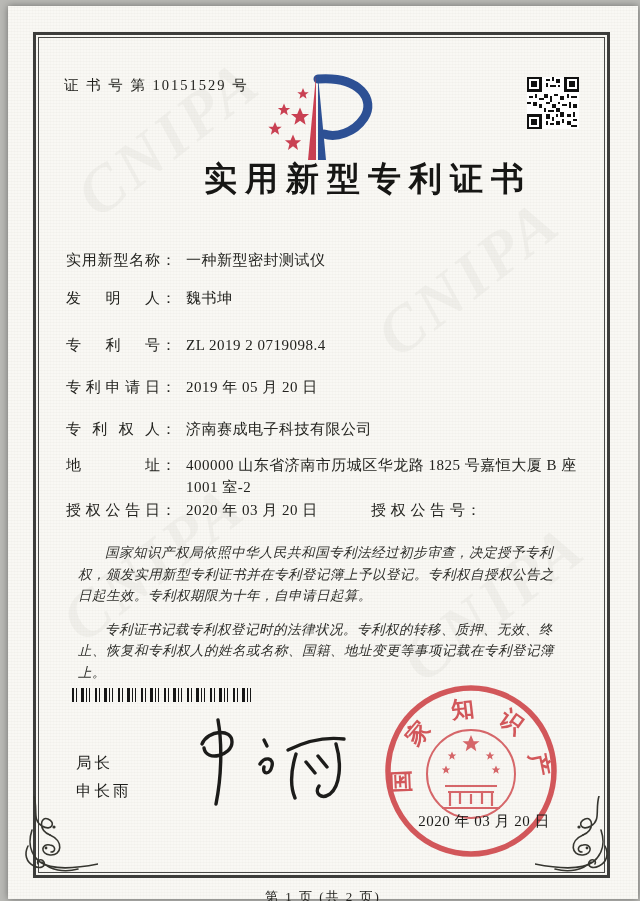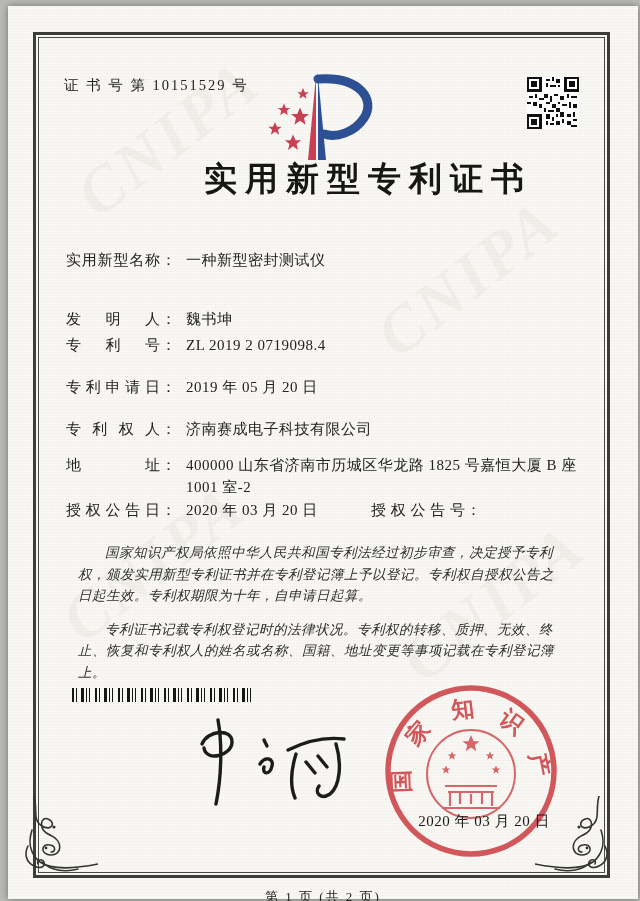--- a/index.html
+++ b/index.html
@@ -176,21 +176,21 @@
   </svg>
 
   <div class="title">实用新型专利证书</div>
 
   <div class="fields">
     <div class="frow" style="top:0;">
       <span class="flabel">实用新型名称</span>
         <span class="fcolon">：</span>
       <span class="fvalue">一种新型密封测试仪</span>
     </div>
-    <div class="frow" style="top:59px;">
+    <div class="frow" style="top:38px;">
       <span class="flabel">发明人</span>
         <span class="fcolon">：</span>
       <span class="fvalue">魏书坤</span>
     </div>
     <div class="frow" style="top:85px;justify-content:center;">
       <span class="flabel">专利号</span>
         <span class="fcolon">：</span>
       <span class="fvalue">ZL 2019 2 0719098.4</span>
     </div>
     <div class="frow" style="top:127px;">
@@ -219,20 +219,24 @@
     </div>
   </div>
 
   <div class="paras">
     <p>国家知识产权局依照中华人民共和国专利法经过初步审查，决定授予专利权，颁发实用新型专利证书并在专利登记簿上予以登记。专利权自授权公告之日起生效。专利权期限为十年，自申请日起算。</p>
     <p>专利证书记载专利权登记时的法律状况。专利权的转移、质押、无效、终止、恢复和专利权人的姓名或名称、国籍、地址变更等事项记载在专利登记簿上。</p>
   </div>
 
   <div class="barcode"></div>
 
+  <div class="signer">
+    <div>局长</div>
+    <div>申长雨</div>
+  </div>
 
   <svg class="signature" viewBox="0 0 195 105" aria-label="申长雨">
     <g fill="none" stroke="#1c1c1a" stroke-width="3.4" stroke-linecap="round">
       <path d="M50,14 C54,36 54,68 48,98"></path>
       <path d="M34,38 C40,24 64,22 64,36 C64,50 38,56 36,42"></path>
       <path d="M96,34 l3,6"></path>
       <path d="M92,58 C97,50 106,52 104,60 C102,69 94,69 96,61"></path>
       <path d="M120,44 C140,34 160,31 176,33"></path>
       <path d="M128,48 C123,64 122,80 127,92"></path>
       <path d="M168,38 C174,58 172,80 162,88 C153,94 146,87 151,80"></path>

